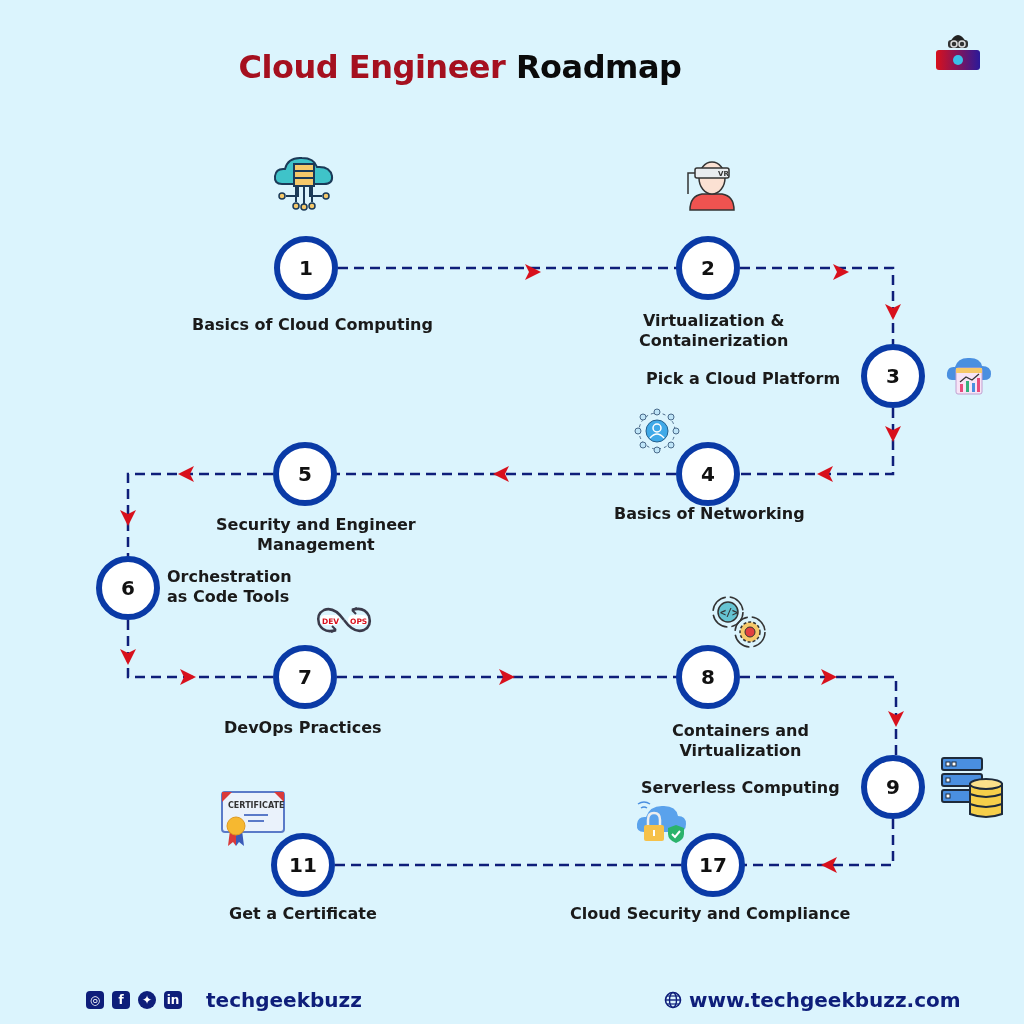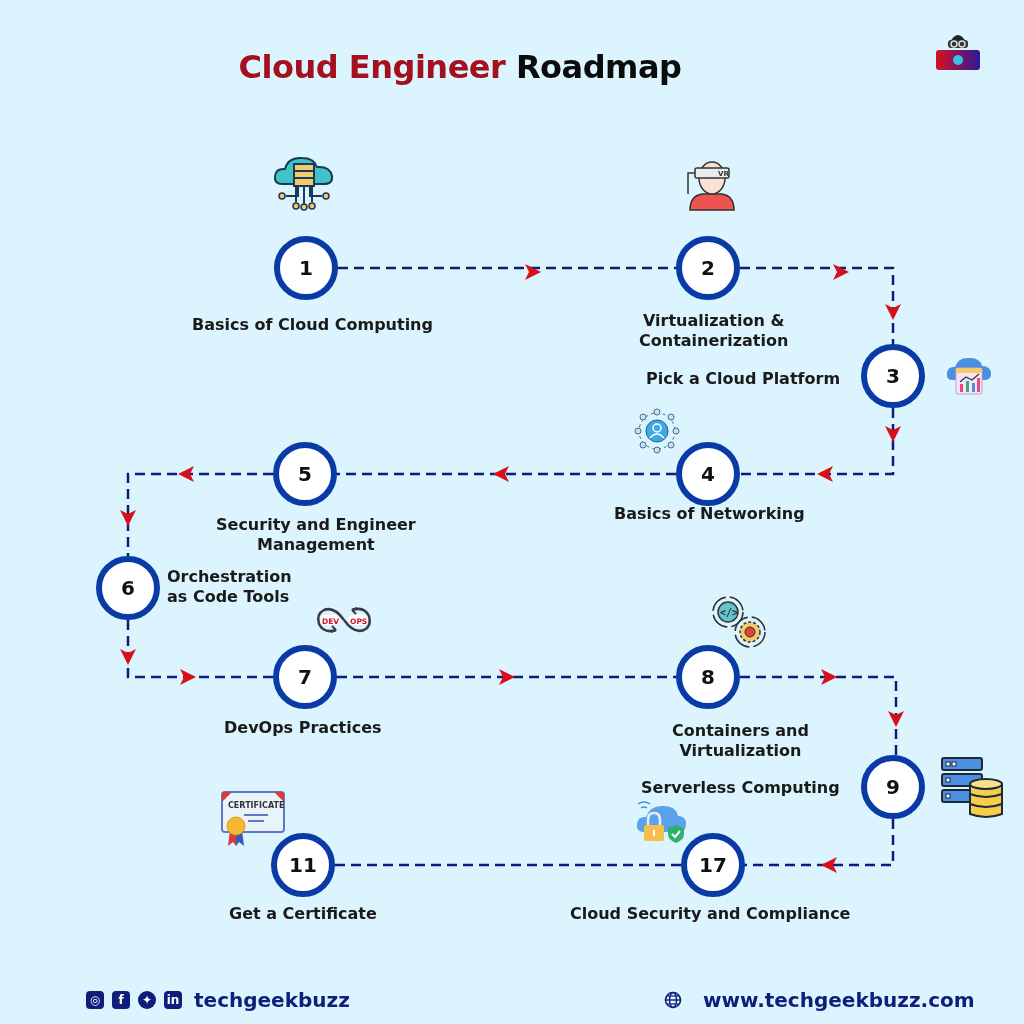--- a/index.html
+++ b/index.html
@@ -8,22 +8,22 @@
   .title .t1 { color:#a5101f; }
   .title .t2 { color:#0b0b0b; }
   svg#paths { position:absolute; left:0; top:0; }
   .node { position:absolute; width:52px; height:52px; margin-left:-32px; margin-top:-32px; border:6px solid #0a3aa6; border-radius:50%; background:#fff; display:flex; align-items:center; justify-content:center; font-weight:bold; font-size:20px; color:#111; box-sizing:content-box; }
   .label { position:absolute; font-size:16px; font-weight:bold; color:#1a1a1a; line-height:20px; white-space:nowrap; text-align:center; }
   .label.left { text-align:left; }
   .icon { position:absolute; }
   .footer-left { position:absolute; left:86px; top:988px; display:flex; align-items:center; gap:8px; }
   .social { width:18px; height:18px; background:#0e1e7a; border-radius:4px; color:#fff; font-size:12px; font-weight:bold; display:flex; align-items:center; justify-content:center; }
   .social.round { border-radius:50%; }
-  .brand { font-size:20px; font-weight:bold; color:#0e1e7a; margin-left:4px; }
-  .footer-right { position:absolute; left:664px; top:988px; display:flex; align-items:center; gap:21px; }
+  .brand { font-size:20px; font-weight:bold; color:#0e1e7a; margin-left:16px; }
+  .footer-right { position:absolute; left:664px; top:988px; display:flex; align-items:center; gap:7px; }
   .site { font-size:20px; font-weight:bold; color:#0e1e7a; }
 </style>
 </head>
 <body>
 
 <div class="title">
   <span class="t1">Cloud Engineer</span>
   <span class="t2">Roadmap</span>
 </div>
 

